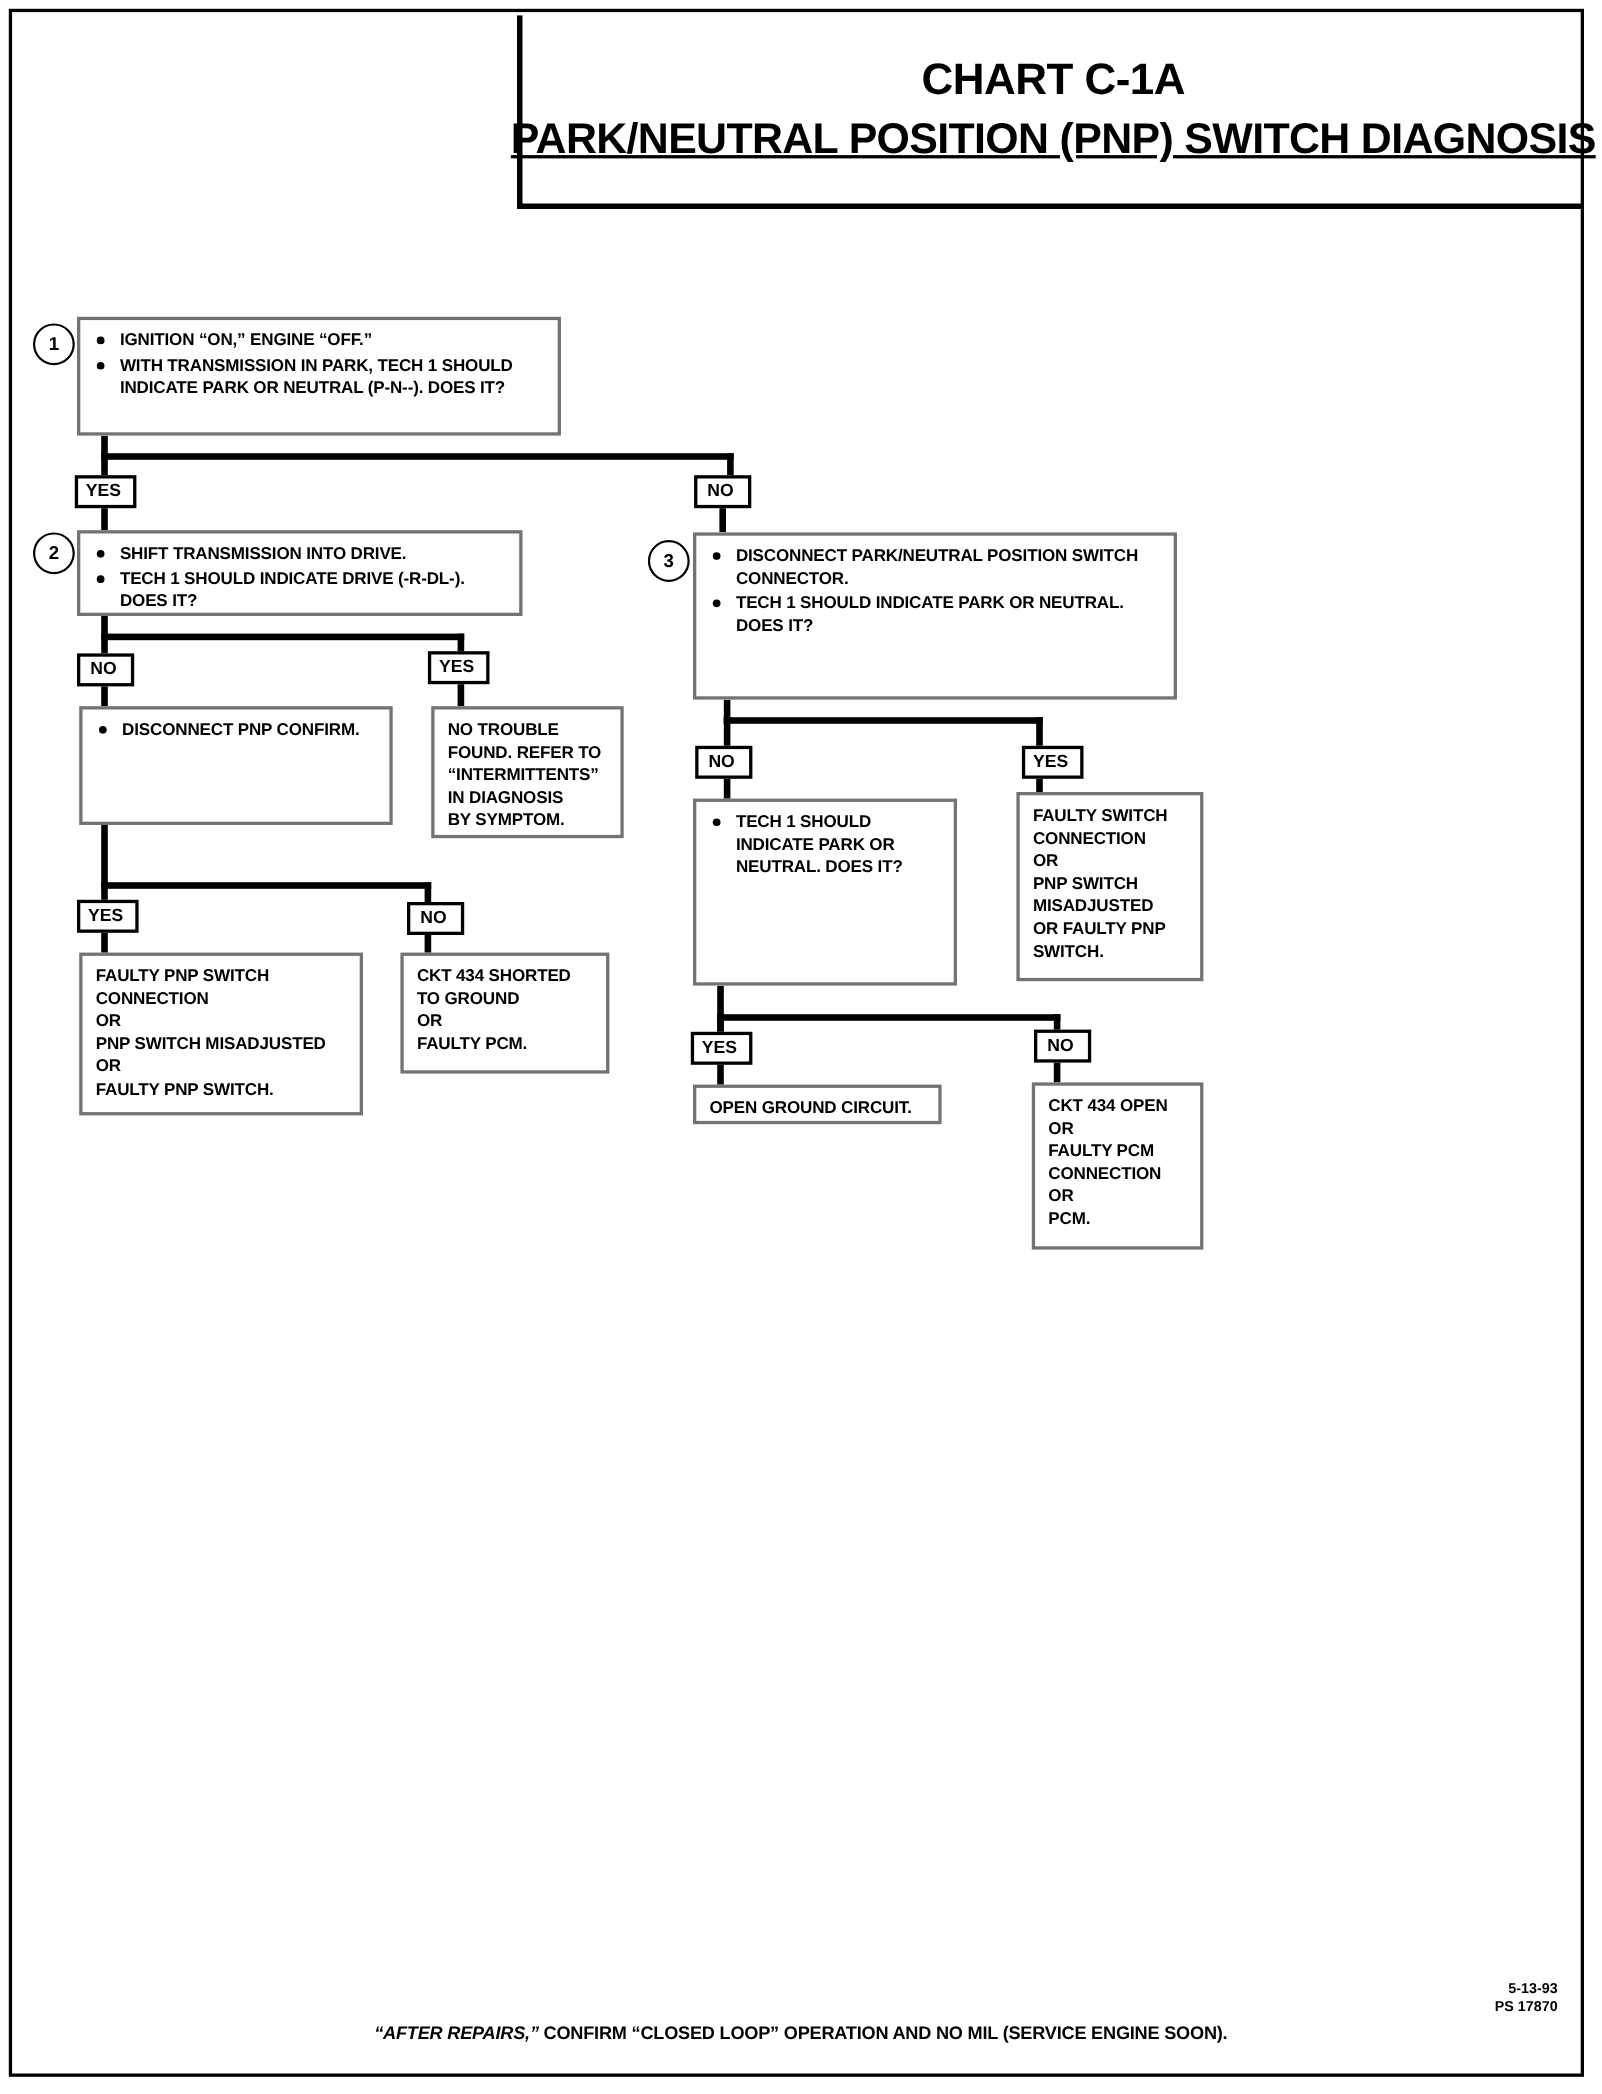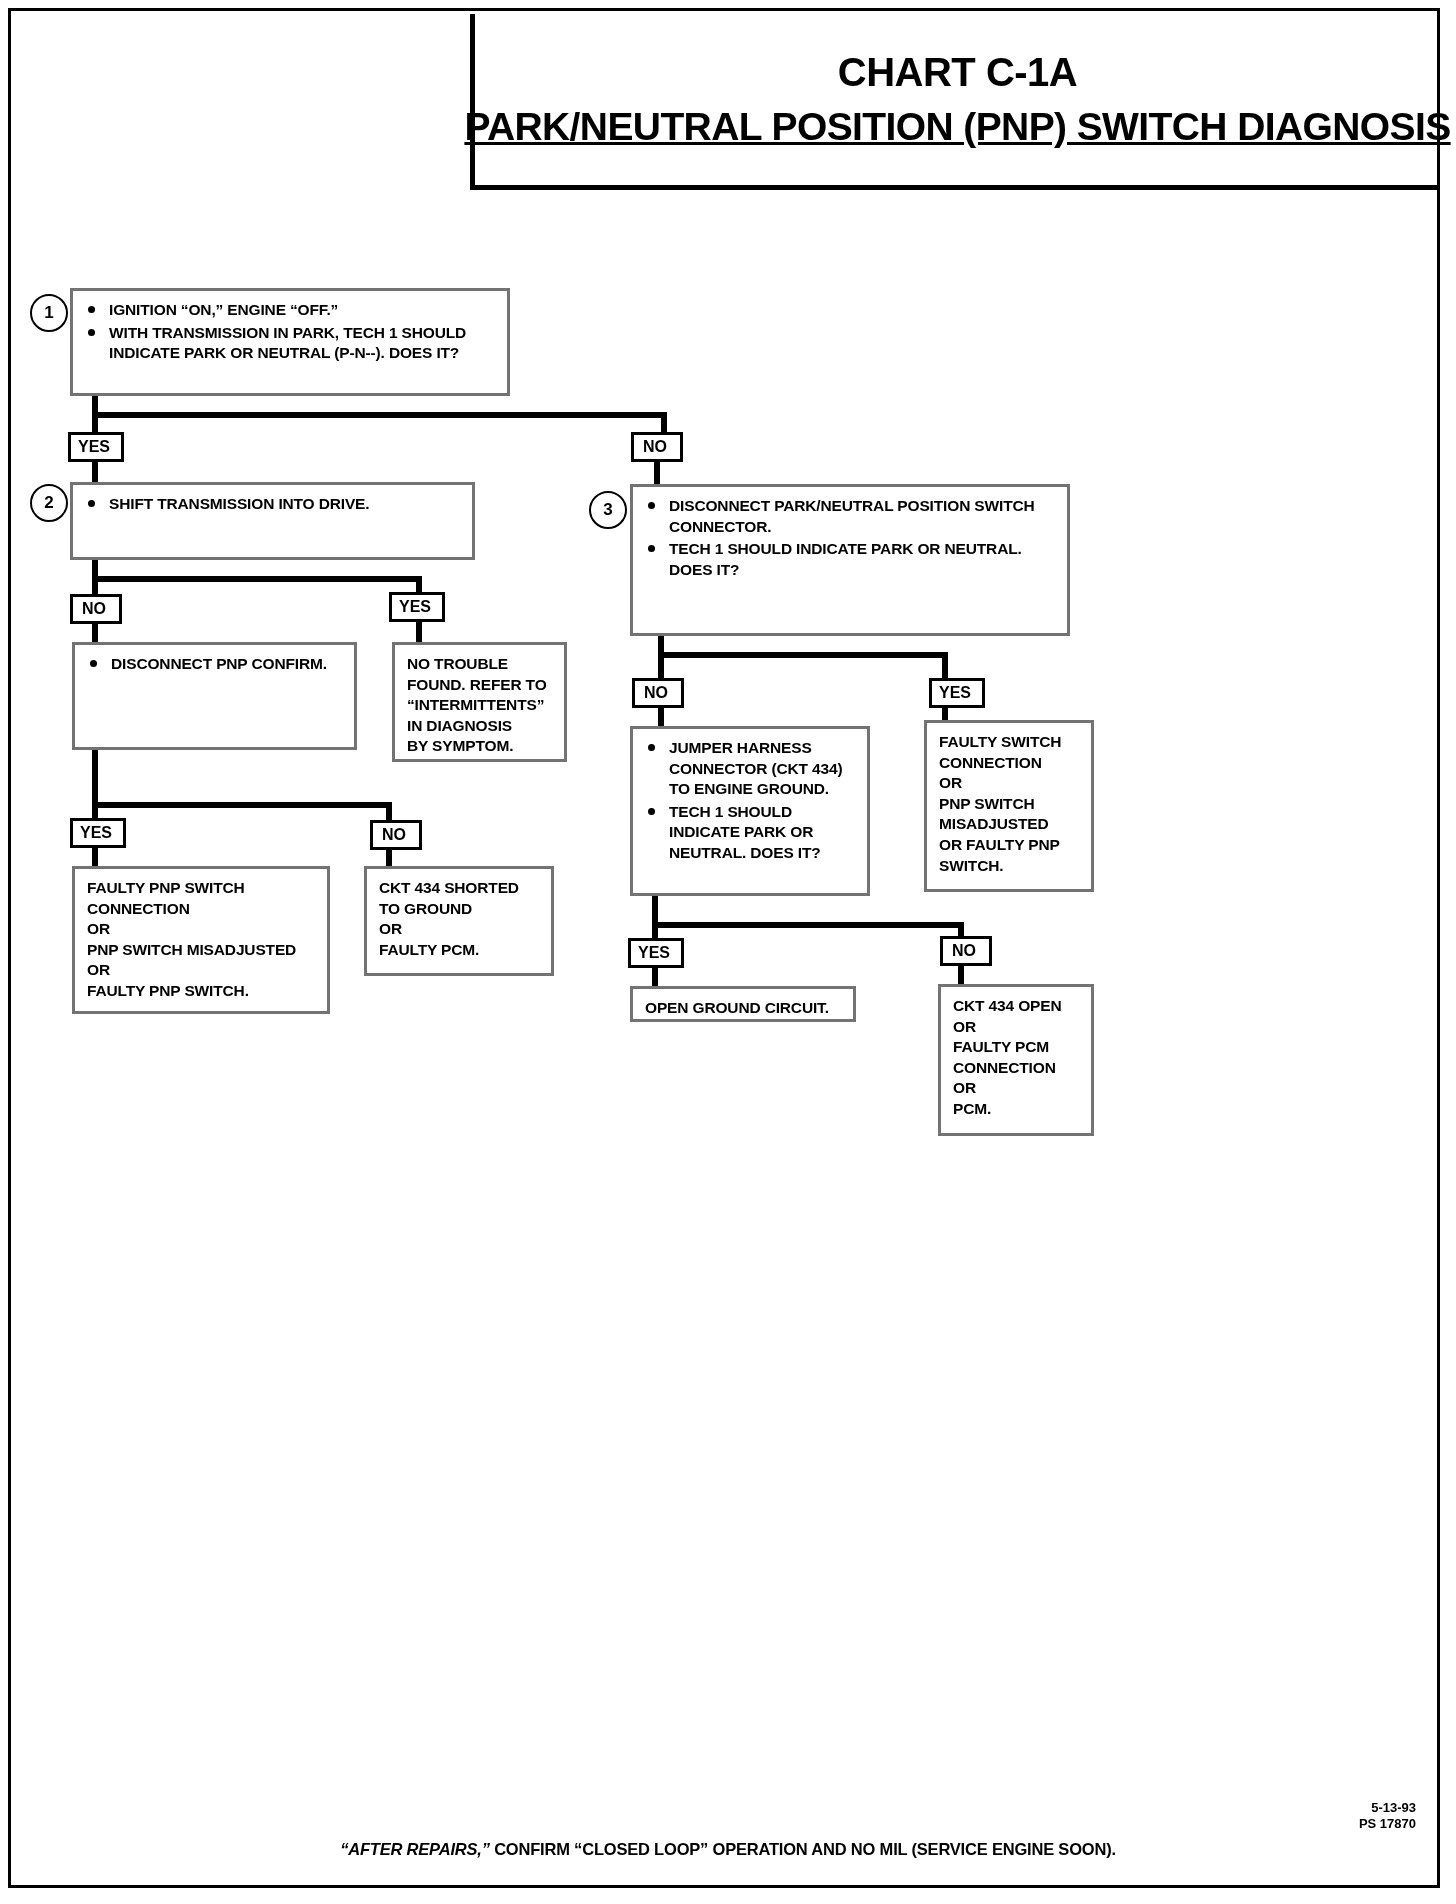--- a/index.html
+++ b/index.html
@@ -97,20 +97,21 @@
 <div class="branch" style="left:68px;top:432px;width:56px;height:30px;">YES</div>
 <div class="branch" style="left:631px;top:432px;width:52px;height:30px;">NO</div>
 
 <div class="ln lnv" style="left:92px;top:460px;height:24px;"></div>
 <div class="ln lnv" style="left:654px;top:460px;height:24px;"></div>
 
 <div class="stepnum" style="left:30px;top:484px;">2</div>
 <div class="fbox" style="left:70px;top:482px;width:405px;height:78px;">
   <ul>
     <li>SHIFT TRANSMISSION INTO DRIVE.</li>
+    <li>TECH 1 SHOULD INDICATE DRIVE (-R-DL-). DOES IT?</li>
   </ul>
 </div>
 
 <div class="stepnum" style="left:589px;top:491px;">3</div>
 <div class="fbox" style="left:630px;top:484px;width:440px;height:152px;">
   <ul>
     <li>DISCONNECT PARK/NEUTRAL POSITION SWITCH CONNECTOR.</li>
     <li>TECH 1 SHOULD INDICATE PARK OR NEUTRAL. DOES IT?</li>
   </ul>
 </div>
@@ -167,21 +168,20 @@
 <div class="ln lnv" style="left:658px;top:652px;height:28px;"></div>
 
 <div class="branch" style="left:632px;top:678px;width:52px;height:30px;">NO</div>
 <div class="branch" style="left:929px;top:678px;width:56px;height:30px;">YES</div>
 
 <div class="ln lnv" style="left:658px;top:706px;height:22px;"></div>
 <div class="ln lnv" style="left:942px;top:706px;height:22px;"></div>
 
 <div class="fbox" style="left:630px;top:726px;width:240px;height:170px;">
   <ul>
-    <li>JUMPER HARNESS CONNECTOR (CKT 434) TO ENGINE GROUND.</li>
     <li>TECH 1 SHOULD INDICATE PARK OR NEUTRAL. DOES IT?</li>
   </ul>
 </div>
 
 <div class="fbox plain-lines" style="left:924px;top:720px;width:170px;height:172px;">FAULTY SWITCH
 CONNECTION
 OR
 PNP SWITCH
 MISADJUSTED
 OR FAULTY PNP

